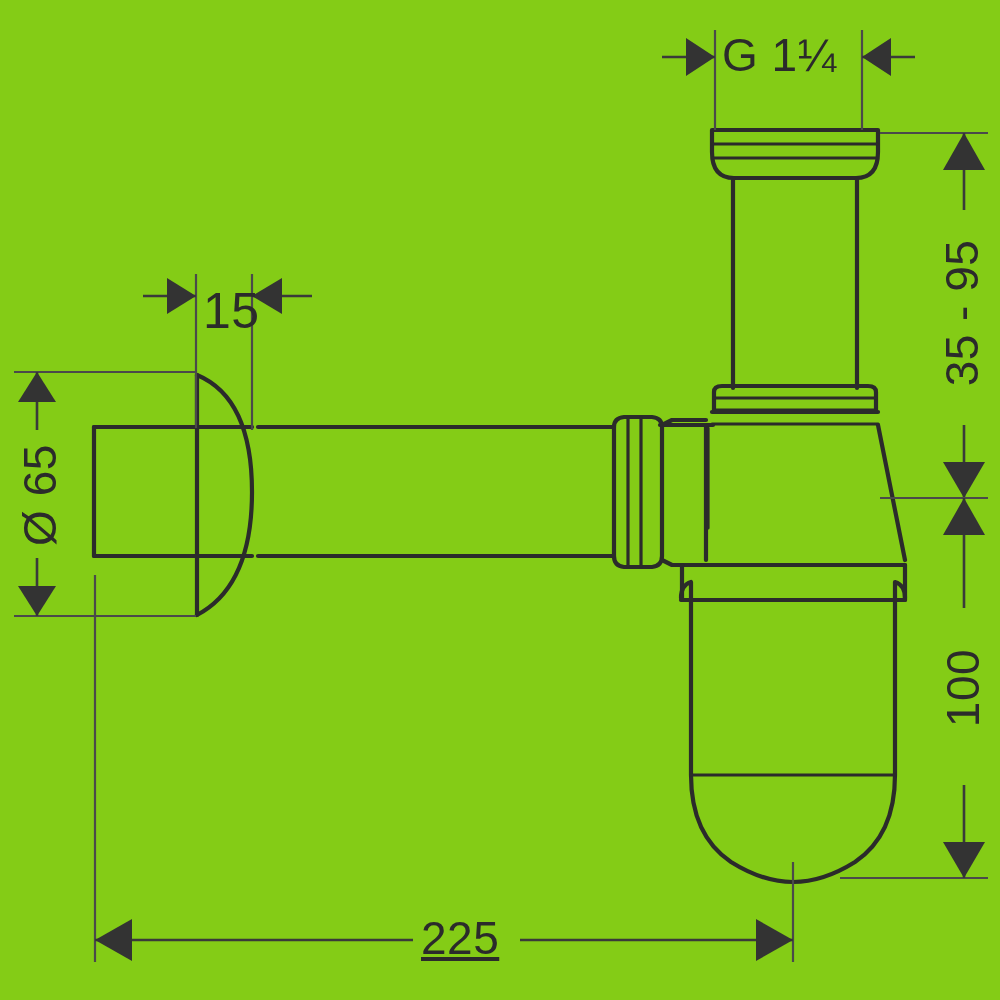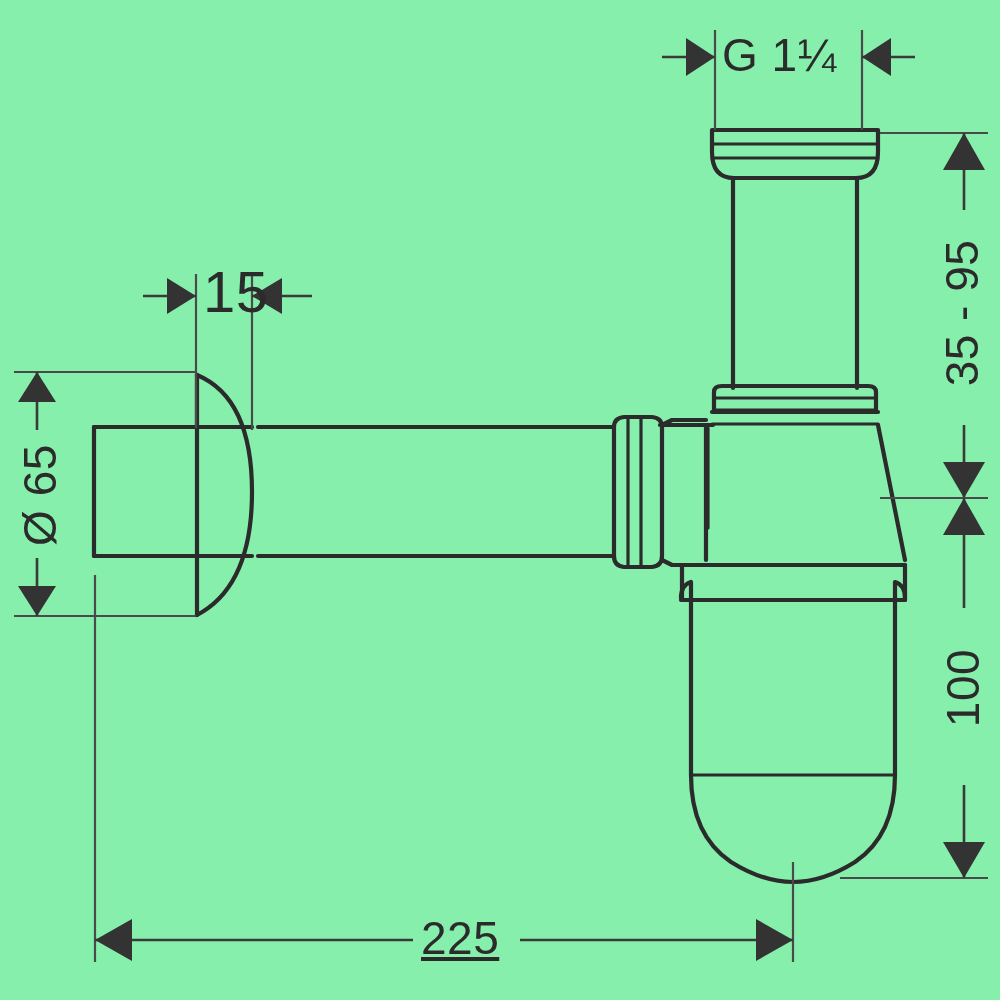--- a/index.html
+++ b/index.html
@@ -1,20 +1,20 @@
 <!DOCTYPE html>
 <html><head>
 <meta charset="utf-8">
 <style>
   html,body{margin:0;padding:0;background:#ffffff;}
   body{font-family:"Liberation Sans",sans-serif;}
   #page{
     position:relative;
     width:1000px;height:1000px;
-    background:#86efac;
+    background:#84cc16;
     overflow:hidden;
   }
   #drawing{position:absolute;left:0;top:0;width:1000px;height:1000px;}
   .dimlabel{
     position:absolute;
     color:#2b2b2b;
     font-family:"Liberation Sans",sans-serif;
     font-weight:400;
     white-space:nowrap;
     line-height:1;
@@ -183,21 +183,21 @@
       <line class="dimline" x1="95" y1="940" x2="413" y2="940"></line>
       <polygon class="arrow" points="95,940 132,919 132,961"></polygon>
       <line class="dimline" x1="793" y1="940" x2="520" y2="940"></line>
       <polygon class="arrow" points="793,940 756,919 756,961"></polygon>
     </g>
 
   </svg>
 
   <div class="dimlabel sz-lg" style="left:722px;top:32px;font-size:46px;">G 1¼</div>
 
-  <div class="dimlabel sz-lg" style="left:203px;top:263px;font-size:58px;">15</div>
+  <div class="dimlabel sz-lg" style="left:203px;top:286px;font-size:50px;">15</div>
 
   <div class="dimlabel rot" style="left:-20px;top:472px;width:120px;text-align:center;font-size:46px;transform:rotate(-90deg);">Ø 65</div>
 
   <div class="dimlabel rot" style="left:862px;top:290px;width:200px;text-align:center;font-size:46px;transform:rotate(-90deg);">35 - 95</div>
 
   <div class="dimlabel rot" style="left:893px;top:665px;width:140px;text-align:center;font-size:46px;transform:rotate(-90deg);">100</div>
 
   <div class="dimlabel sz-lg" style="left:421px;top:915px;font-size:46px;text-decoration:underline;">225</div>
 
 </div>

